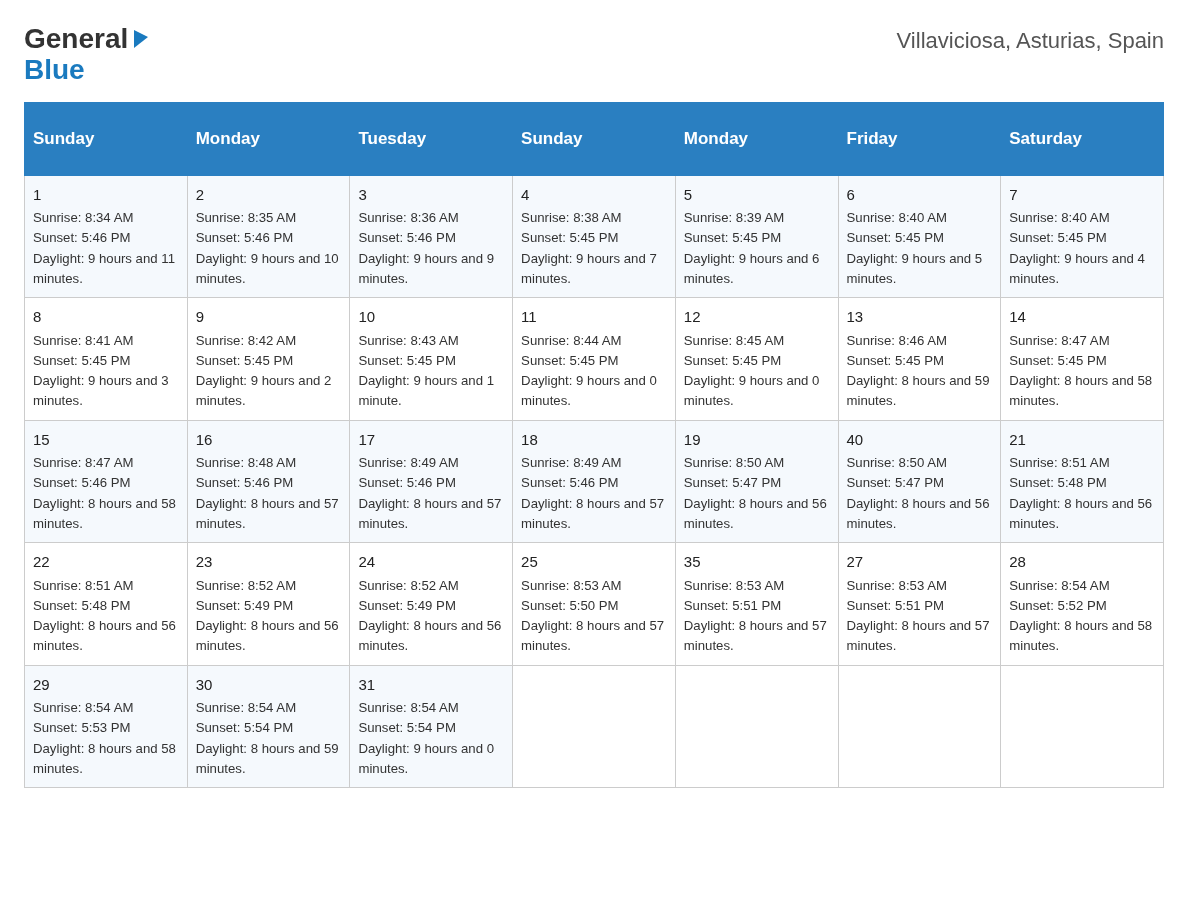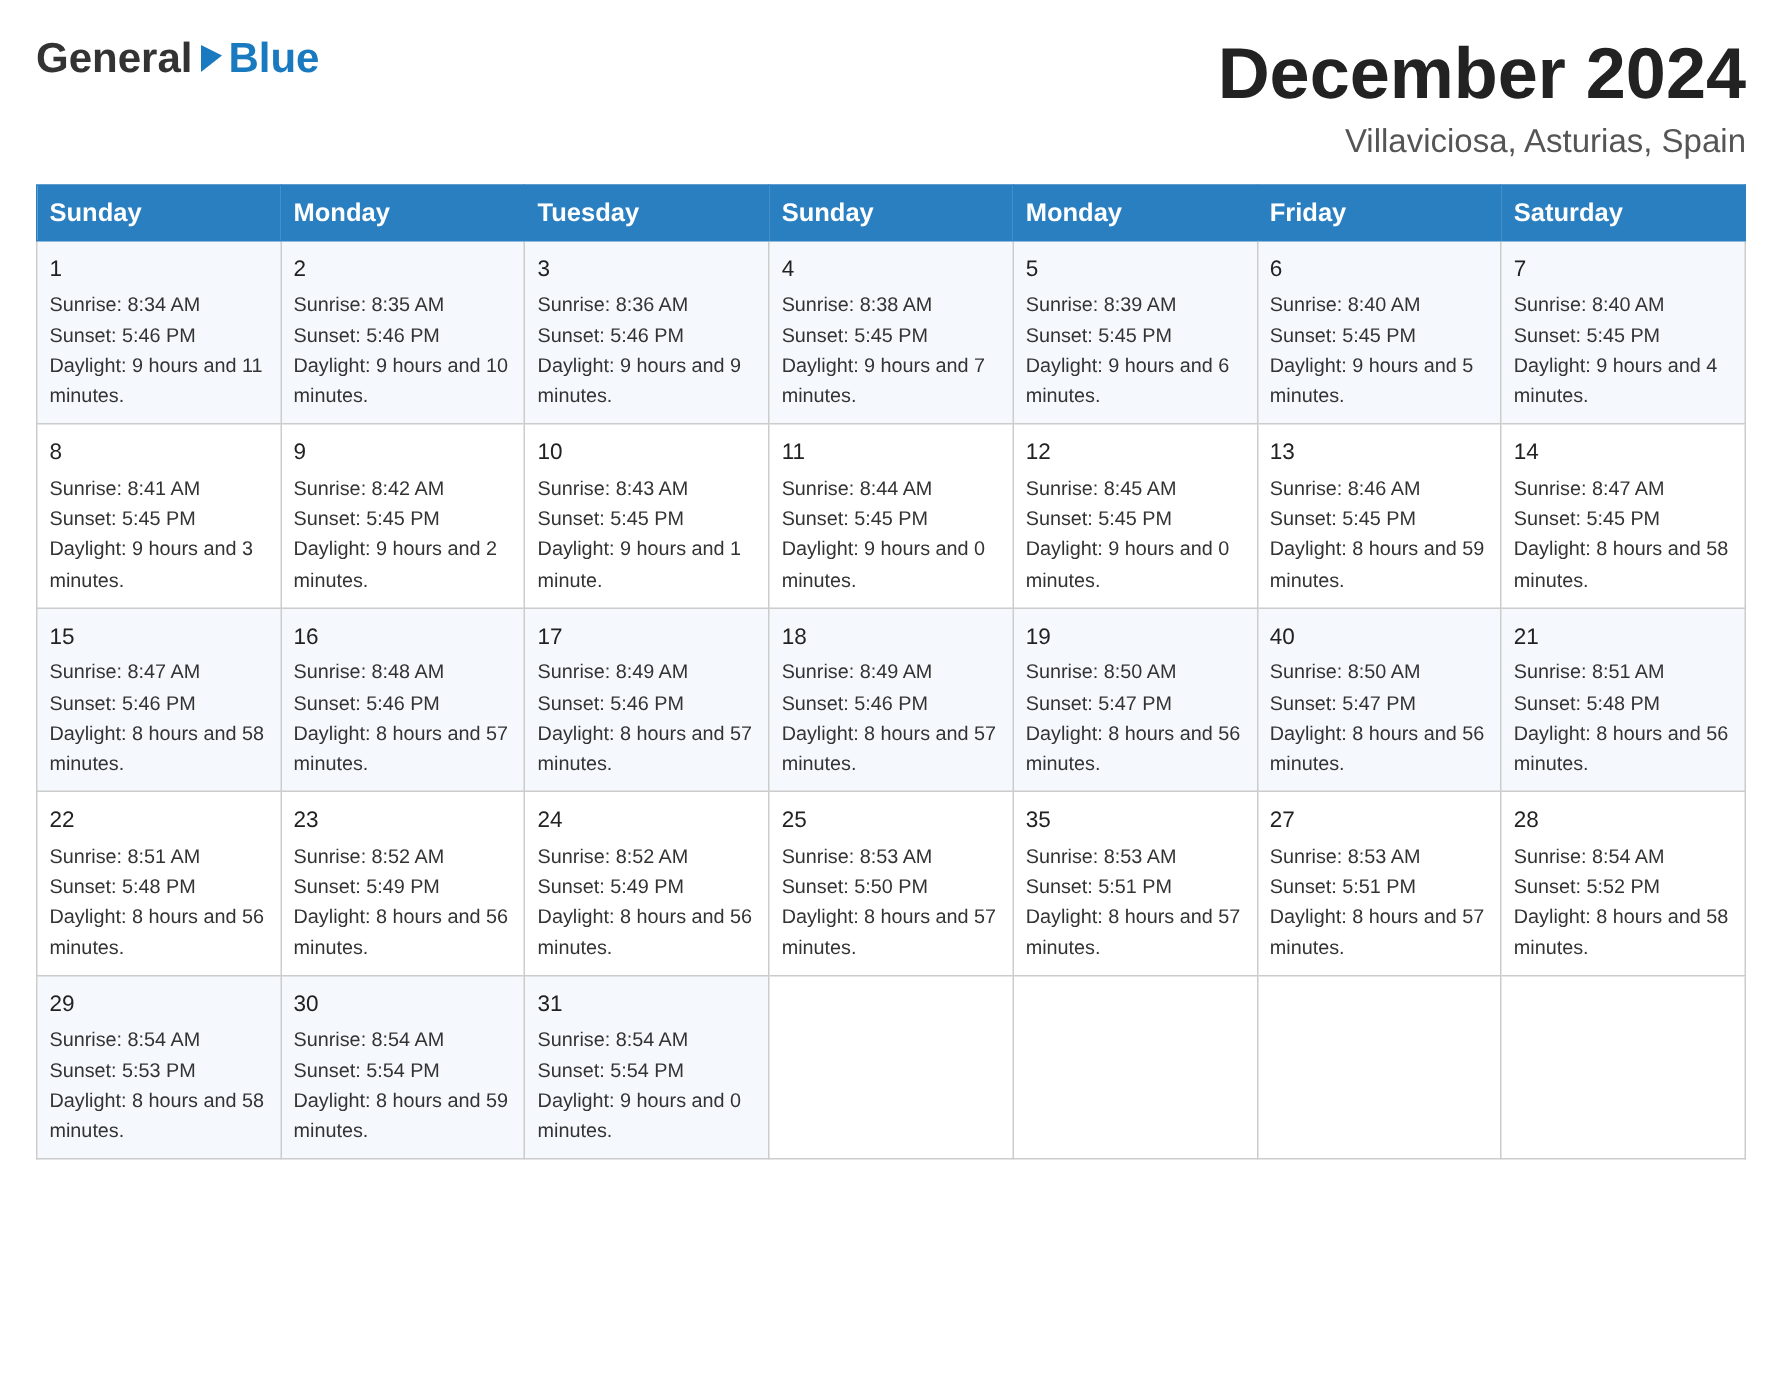--- a/index.html
+++ b/index.html
@@ -11,21 +11,21 @@
       min-height: 918px;
     }
     .header {
       display: flex;
       justify-content: space-between;
       align-items: flex-start;
       margin-bottom: 16px;
     }
     .logo {
       display: flex;
-      flex-direction: row;
+      flex-direction: column;
       align-items: flex-start;
     }
     .logo-general {
       font-size: 28px;
       font-weight: bold;
       color: #333;
       line-height: 1.1;
     }
     .logo-blue {
       font-size: 28px;
@@ -54,21 +54,21 @@
     table {
       width: 100%;
       border-collapse: collapse;
       table-layout: fixed;
     }
     thead tr th {
       background-color: #2a7fc1;
       color: #fff;
       font-size: 17px;
       font-weight: bold;
-      padding: 8px 8px;
+      padding: 26px 8px;
       text-align: left;
       border: 1px solid #2a7fc1;
     }
     tbody tr td {
       border: 1px solid #ccc;
       vertical-align: top;
       padding: 8px;
       font-size: 13.5px;
       color: #222;
       line-height: 1.5;
@@ -107,21 +107,20 @@
         <svg width="22" height="22" viewBox="0 0 22 22">
           <polygon points="4,4 18,11 4,22" fill="#1a7abf"></polygon>
         </svg>
       </span>
     </div>
     <div class="logo-line">
       <span class="logo-blue">Blue</span>
     </div>
   </div>
   <div class="title-block">
-    <div class="month-title">December 2024</div>
     <div class="location-title">Villaviciosa, Asturias, Spain</div>
   </div>
 </div>
 
 <table>
   <thead>
     <tr>
     <th>Sunday</th>
         <th>Monday</th>
         <th>Tuesday</th>

